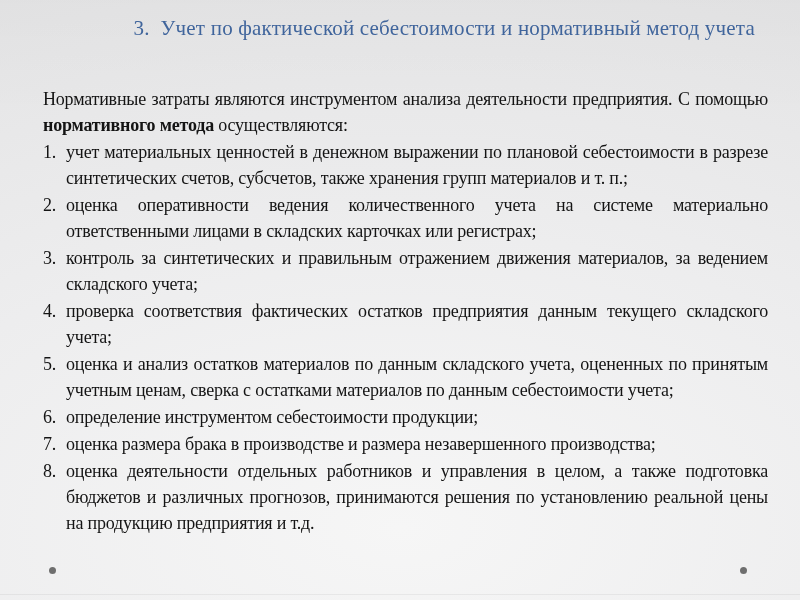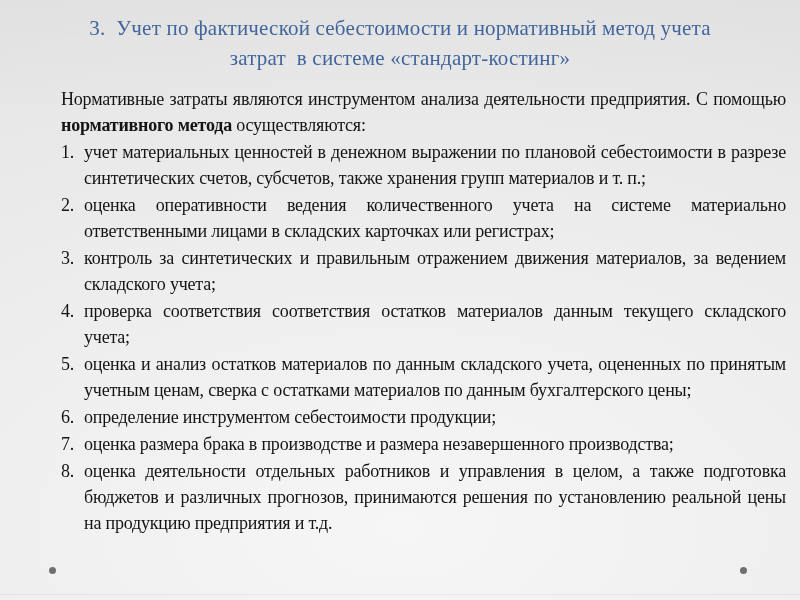--- a/index.html
+++ b/index.html
@@ -16,32 +16,32 @@
     font-family: "Liberation Serif", "DejaVu Serif", serif;
     background:
       linear-gradient(180deg, rgba(0,0,0,0.015) 0%, rgba(0,0,0,0) 20%),
       radial-gradient(ellipse 130% 95% at 50% 88%,
         var(--background-center, #f6f6f6) 0%,
         #ededee 52%,
         var(--background-edge, #e4e4e5) 100%);
   }
   .title {
     padding: 13px 45px 0 45px;
-    text-align: center;
+    text-align: right;
     font-size: 21px;
     line-height: 30px;
     color: var(--title, #40659c);
     letter-spacing: 0.2px;
   }
   .title-line {
     white-space: pre-wrap;
   }
   .body {
     position: absolute;
-    left: 61px;
+    left: 43px;
     top: 86px;
     width: 725px;
     color: var(--body, #141414);
     font-size: 18px;
     line-height: 26px;
     letter-spacing: -0.2px;
   }
   .intro {
     margin: 0 0 0 0;
     text-align: justify;
@@ -84,46 +84,45 @@
     background: rgba(0,0,0,0.05);
   }
 </style>
 </head>
 <body>
 
 <div class="slide">
 
   <div class="title">
     <div class="title-line">3.  Учет по фактической себестоимости и нормативный метод учета</div>
-    <div class="title-line">затрат  в системе «стандарт-костинг»</div>
   </div>
 
   <div class="body">
     <p class="intro"><span>Нормативные затраты являются инструментом анализа деятельности предприятия. С помощью </span><b>нормативного метода</b><span> осуществляются:</span></p>
 
     <div class="list">
       <div class="item">
         <span class="num">1.</span>
         <div class="txt">учет материальных ценностей в денежном выражении по плановой себестоимости в разрезе синтетических счетов, субсчетов, также хранения групп материалов и т. п.;</div>
       </div>
       <div class="item">
         <span class="num">2.</span>
         <div class="txt">оценка оперативности ведения количественного учета на системе материально ответственными лицами в складских карточках или регистрах;</div>
       </div>
       <div class="item">
         <span class="num">3.</span>
         <div class="txt">контроль за синтетических и правильным отражением движения материалов, за ведением складского учета;</div>
       </div>
       <div class="item">
         <span class="num">4.</span>
-        <div class="txt">проверка соответствия соответствия остатков материалов данным текущего складского учета;</div>
+        <div class="txt">проверка соответствия фактических остатков предприятия данным текущего складского учета;</div>
       </div>
       <div class="item">
         <span class="num">5.</span>
-        <div class="txt">оценка и анализ остатков материалов по данным складского учета, оцененных по принятым учетным ценам, сверка с остатками материалов по данным бухгалтерского цены;</div>
+        <div class="txt">оценка и анализ остатков материалов по данным складского учета, оцененных по принятым учетным ценам, сверка с остатками материалов по данным себестоимости учета;</div>
       </div>
       <div class="item">
         <span class="num">6.</span>
         <div class="txt">определение инструментом себестоимости продукции;</div>
       </div>
       <div class="item">
         <span class="num">7.</span>
         <div class="txt">оценка размера брака в производстве и размера незавершенного производства;</div>
       </div>
       <div class="item">

